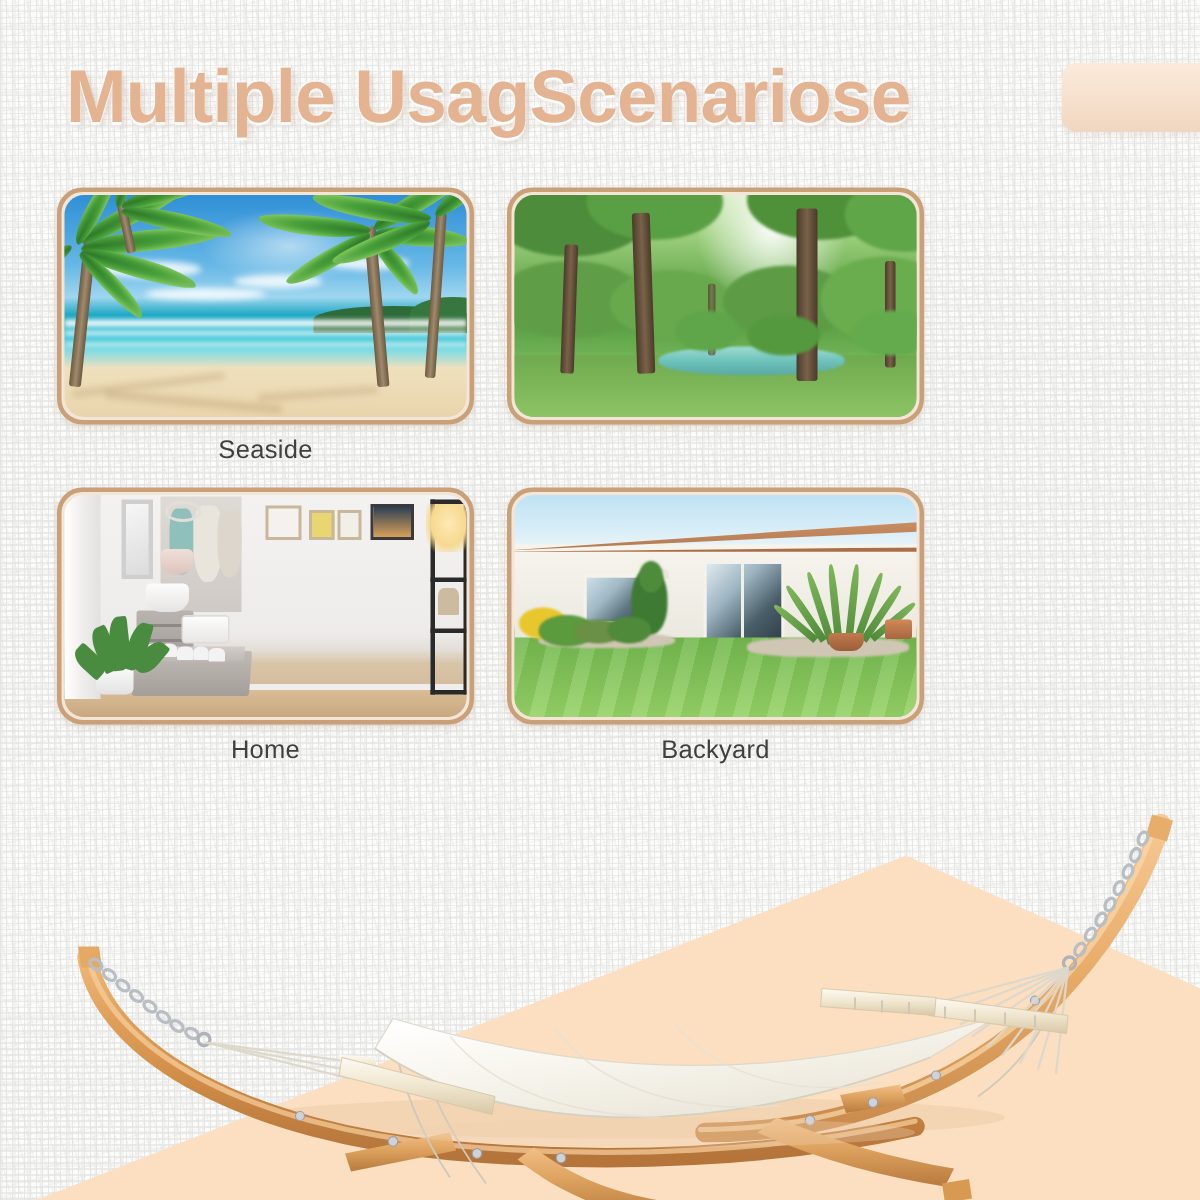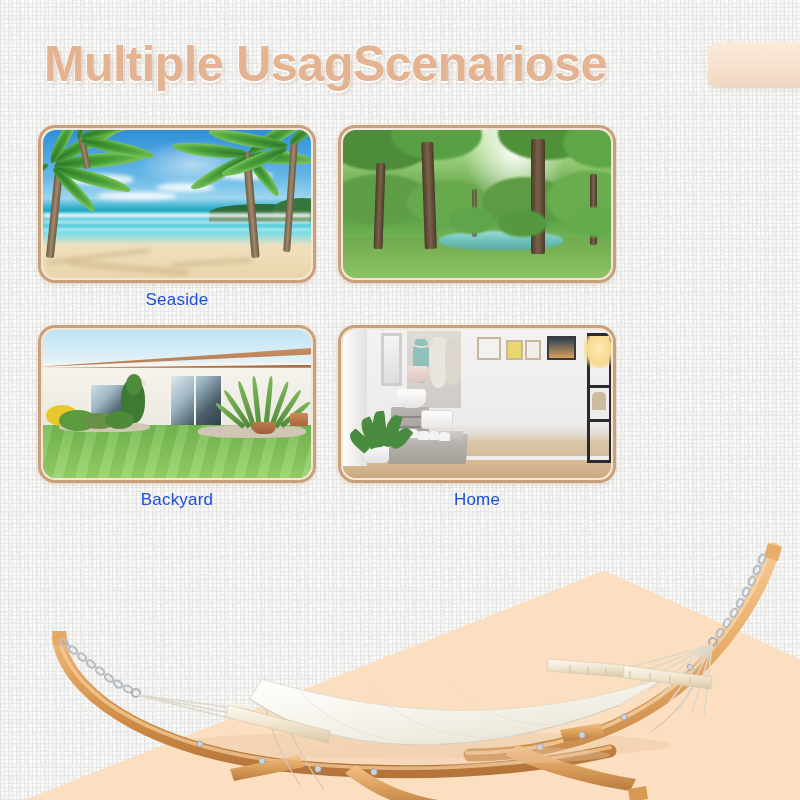--- a/index.html
+++ b/index.html
@@ -109,21 +109,21 @@
   .card-photo {
     position:relative;
     width:100%; height:100%;
     border-radius:13px;
     overflow:hidden;
   }
   .card-label {
     margin-top:7px;
     text-align:center;
     font-size:17px;
-    color:#1d4ed8;
+    color:#404040;
     font-weight:normal;
     letter-spacing:0.2px;
   }
 
   
   .ph-sea { background:linear-gradient(180deg,#2f8fd6 0%, #67b8e6 32%, #9fd6ef 46%, #1fa8c4 54%, #2fc0d4 62%, #7fdce4 70%, #efe0bd 78%, #e9d5ac 100%); }
   .sea-sun { position:absolute; left:34%; top:6%; width:44%; height:34%;
     background:radial-gradient(ellipse at 50% 50%, rgba(255,255,255,0.55), rgba(255,255,255,0) 70%); }
   .sea-cloud { position:absolute; background:rgba(255,255,255,0.82); border-radius:50%; filter:blur(2px); }
   .sea-surf { position:absolute; left:0; width:100%; height:5px; background:rgba(255,255,255,0.85); filter:blur(1.4px); }
@@ -269,70 +269,20 @@
             <div class="canopy" style="left:84%; top:52%; width:20%; height:20%; background:#63ab4c;"></div>
           </div>
         </div>
       </div>
     </div>
 
     <div class="grid-row">
 
       <div class="card">
         <div class="card-frame">
-          <div class="card-photo ph-yard">
-
-            <div class="wall" style="left:0; top:22%; width:100%; height:48%;"></div>
-
-            <div class="roof" style="left:-2%; top:12%; width:104%; height:13%;
-                 clip-path:polygon(0% 100%, 100% 0%, 100% 34%, 0% 100%);"></div>
-            <div class="roof-edge" style="left:-2%; top:23.5%; width:104%; height:3px;
-                 clip-path:polygon(0% 100%, 100% 0%, 100% 100%);"></div>
-
-            <div class="window" style="left:17%; top:36%; width:16%; height:22%;"></div>
-            <div class="door-slide" style="left:47%; top:30%; width:20%; height:38%;"></div>
-            <div style="position:absolute; left:56.4%; top:30%; width:2px; height:38%; background:#eef0ea;"></div>
-
-            <div style="position:absolute; left:35%; top:33%; width:9px; height:7px; background:#e8e6df; border-radius:50% 50% 0 0;"></div>
-
-            <div class="grass-area" style="top:64%; height:36%;"></div>
-            <div style="position:absolute; left:0; top:64%; width:100%; height:36%;
-                 background:repeating-linear-gradient(104deg, rgba(255,255,255,0.10) 0 10px, rgba(0,0,0,0.04) 10px 22px);"></div>
-
-            <div class="gravel" style="left:6%;  top:62%; width:34%; height:7%;"></div>
-            <div class="gravel" style="left:58%; top:64%; width:40%; height:9%;"></div>
-
-            <div class="bush" style="left:29%; top:33%; width:9%;  height:30%; background:#3f7a33; border-radius:45%;"></div>
-            <div class="bush" style="left:31%; top:30%; width:6%;  height:14%; background:#4e8c3c; border-radius:50%;"></div>
-
-            <div class="bush" style="left:1%;  top:51%; width:12%; height:14%; background:#e8c72d;"></div>
-            <div class="bush" style="left:6%;  top:54%; width:14%; height:14%; background:#5c9a3e;"></div>
-            <div class="bush" style="left:15%; top:56%; width:12%; height:11%; background:#6a8f46;"></div>
-            <div class="bush" style="left:23%; top:55%; width:11%; height:12%; background:#4f8a3a;"></div>
-
-            <div class="spiky" style="left:76%; top:36%; width:5px; height:30%; transform:rotate(-34deg);"></div>
-            <div class="spiky" style="left:78%; top:33%; width:5px; height:34%; transform:rotate(-18deg);"></div>
-            <div class="spiky" style="left:80%; top:31%; width:5px; height:37%; transform:rotate(-6deg);"></div>
-            <div class="spiky" style="left:82%; top:31%; width:5px; height:37%; transform:rotate(6deg);"></div>
-            <div class="spiky" style="left:84%; top:33%; width:5px; height:34%; transform:rotate(20deg);"></div>
-            <div class="spiky" style="left:86%; top:36%; width:5px; height:30%; transform:rotate(34deg);"></div>
-            <div class="spiky" style="left:88%; top:40%; width:5px; height:25%; transform:rotate(50deg);"></div>
-            <div class="spiky" style="left:74%; top:41%; width:5px; height:24%; transform:rotate(-50deg);"></div>
-
-            <div style="position:absolute; left:78%; top:62%; width:9%; height:8%;
-                 background:linear-gradient(180deg,#c07a4d,#9c5f39); border-radius:3px 3px 8px 8px;"></div>
-            <div style="position:absolute; left:92%; top:56%; width:7%; height:9%;
-                 background:linear-gradient(180deg,#d08a56,#a86540); border-radius:2px;"></div>
-          </div>
-        </div>
-        <div class="card-label">Backyard</div>
-      </div>
-
-      <div class="card">
-        <div class="card-frame">
           <div class="card-photo ph-home">
 
             <div class="home-floor" style="top:88%; height:12%;"></div>
             <div style="position:absolute; left:0; top:85%; width:100%; height:4px; background:#efeeec;"></div>
 
             <div class="home-curtain" style="left:0; top:0; width:9%; height:92%;"></div>
 
             <div class="home-mirror" style="left:14%; top:2%; width:8%; height:36%;"></div>
 
             <div style="position:absolute; left:24%; top:1%; width:20%; height:52%;
@@ -376,20 +326,70 @@
 
             <div class="home-plant-pot" style="left:8%; top:78%; width:9%; height:12%;"></div>
             <div class="home-leaf" style="left:10%; top:58%; width:5%;  height:21%; transform:rotate(-24deg);"></div>
             <div class="home-leaf" style="left:12%; top:55%; width:5%;  height:24%; transform:rotate(-6deg);"></div>
             <div class="home-leaf" style="left:14%; top:57%; width:5%;  height:22%; transform:rotate(16deg);"></div>
             <div class="home-leaf" style="left:7%;  top:64%; width:5%;  height:16%; transform:rotate(-48deg);"></div>
             <div class="home-leaf" style="left:16%; top:63%; width:5%;  height:17%; transform:rotate(40deg);"></div>
           </div>
         </div>
         <div class="card-label">Home</div>
+      </div>
+
+      <div class="card">
+        <div class="card-frame">
+          <div class="card-photo ph-yard">
+
+            <div class="wall" style="left:0; top:22%; width:100%; height:48%;"></div>
+
+            <div class="roof" style="left:-2%; top:12%; width:104%; height:13%;
+                 clip-path:polygon(0% 100%, 100% 0%, 100% 34%, 0% 100%);"></div>
+            <div class="roof-edge" style="left:-2%; top:23.5%; width:104%; height:3px;
+                 clip-path:polygon(0% 100%, 100% 0%, 100% 100%);"></div>
+
+            <div class="window" style="left:17%; top:36%; width:16%; height:22%;"></div>
+            <div class="door-slide" style="left:47%; top:30%; width:20%; height:38%;"></div>
+            <div style="position:absolute; left:56.4%; top:30%; width:2px; height:38%; background:#eef0ea;"></div>
+
+            <div style="position:absolute; left:35%; top:33%; width:9px; height:7px; background:#e8e6df; border-radius:50% 50% 0 0;"></div>
+
+            <div class="grass-area" style="top:64%; height:36%;"></div>
+            <div style="position:absolute; left:0; top:64%; width:100%; height:36%;
+                 background:repeating-linear-gradient(104deg, rgba(255,255,255,0.10) 0 10px, rgba(0,0,0,0.04) 10px 22px);"></div>
+
+            <div class="gravel" style="left:6%;  top:62%; width:34%; height:7%;"></div>
+            <div class="gravel" style="left:58%; top:64%; width:40%; height:9%;"></div>
+
+            <div class="bush" style="left:29%; top:33%; width:9%;  height:30%; background:#3f7a33; border-radius:45%;"></div>
+            <div class="bush" style="left:31%; top:30%; width:6%;  height:14%; background:#4e8c3c; border-radius:50%;"></div>
+
+            <div class="bush" style="left:1%;  top:51%; width:12%; height:14%; background:#e8c72d;"></div>
+            <div class="bush" style="left:6%;  top:54%; width:14%; height:14%; background:#5c9a3e;"></div>
+            <div class="bush" style="left:15%; top:56%; width:12%; height:11%; background:#6a8f46;"></div>
+            <div class="bush" style="left:23%; top:55%; width:11%; height:12%; background:#4f8a3a;"></div>
+
+            <div class="spiky" style="left:76%; top:36%; width:5px; height:30%; transform:rotate(-34deg);"></div>
+            <div class="spiky" style="left:78%; top:33%; width:5px; height:34%; transform:rotate(-18deg);"></div>
+            <div class="spiky" style="left:80%; top:31%; width:5px; height:37%; transform:rotate(-6deg);"></div>
+            <div class="spiky" style="left:82%; top:31%; width:5px; height:37%; transform:rotate(6deg);"></div>
+            <div class="spiky" style="left:84%; top:33%; width:5px; height:34%; transform:rotate(20deg);"></div>
+            <div class="spiky" style="left:86%; top:36%; width:5px; height:30%; transform:rotate(34deg);"></div>
+            <div class="spiky" style="left:88%; top:40%; width:5px; height:25%; transform:rotate(50deg);"></div>
+            <div class="spiky" style="left:74%; top:41%; width:5px; height:24%; transform:rotate(-50deg);"></div>
+
+            <div style="position:absolute; left:78%; top:62%; width:9%; height:8%;
+                 background:linear-gradient(180deg,#c07a4d,#9c5f39); border-radius:3px 3px 8px 8px;"></div>
+            <div style="position:absolute; left:92%; top:56%; width:7%; height:9%;
+                 background:linear-gradient(180deg,#d08a56,#a86540); border-radius:2px;"></div>
+          </div>
+        </div>
+        <div class="card-label">Backyard</div>
       </div>
     </div>
   </div>
 
   <div class="product">
     <svg viewBox="0 0 800 345" xmlns="http://www.w3.org/2000/svg">
       <defs>
         <linearGradient id="woodArc" x1="0" y1="0" x2="0" y2="1">
           <stop offset="0" stop-color="#f0b878"></stop>
           <stop offset="0.30" stop-color="#e0a05c"></stop>

